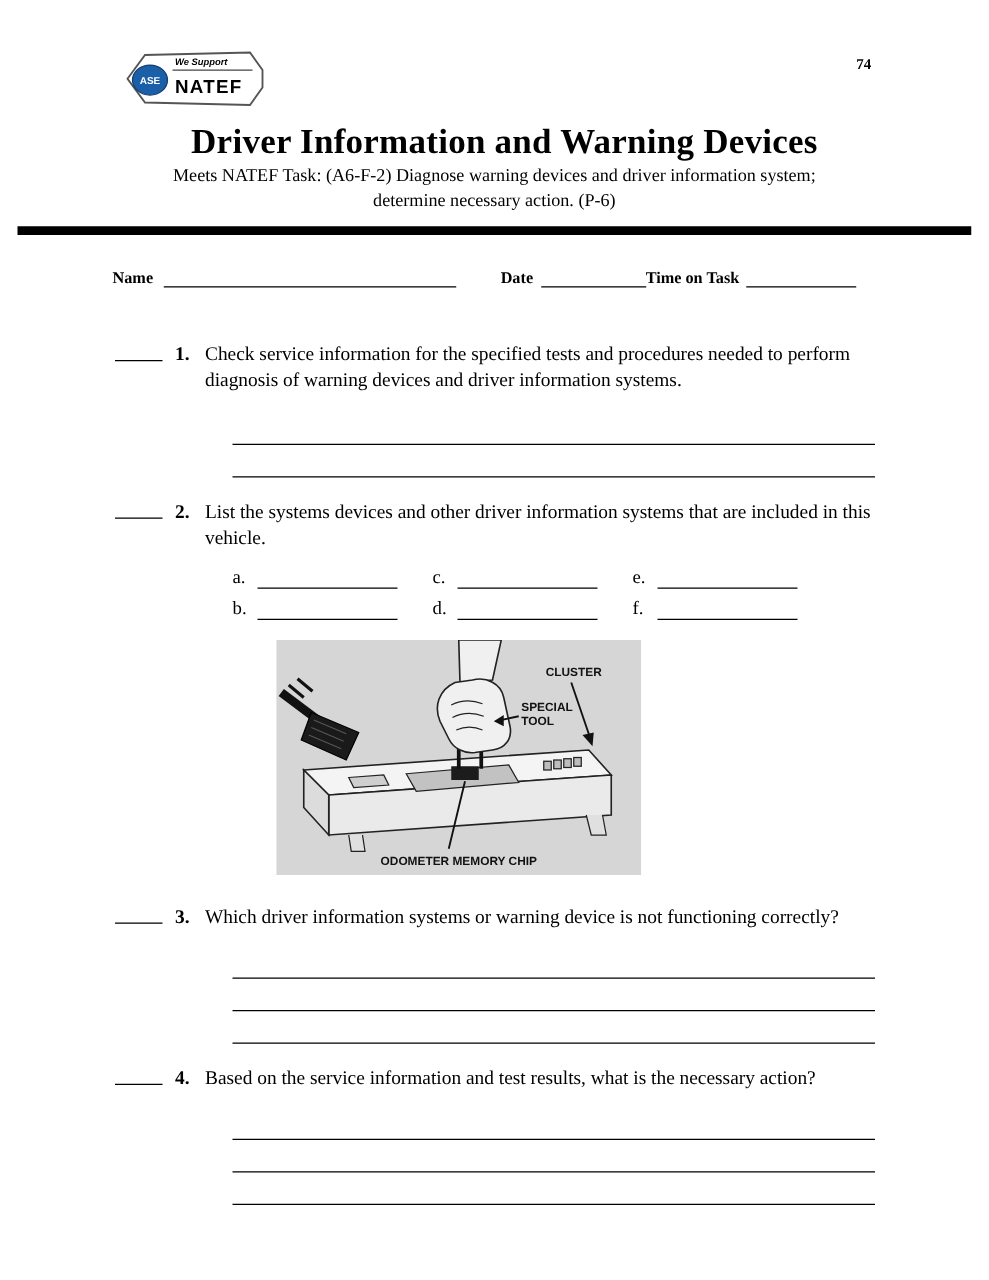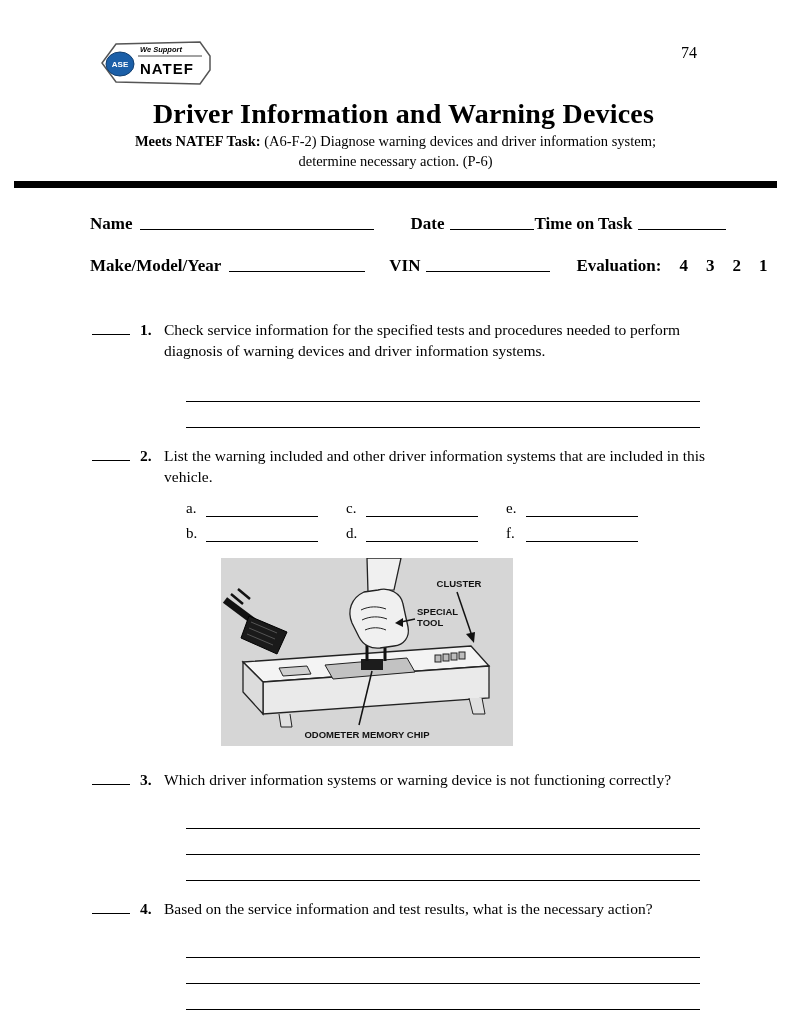--- a/index.html
+++ b/index.html
@@ -8,31 +8,31 @@
     position:relative;
     width:791px; height:1024px;
     margin:0 auto;
     background:#ffffff;
     color:#000;
     font-family:"Liberation Serif", serif;
     overflow:hidden;
   }
   
   .top-row { display:flex; justify-content:space-between; align-items:flex-start; padding:36px 94px 0 96px; }
-  .page-num { font-weight:normal; font-size:16px; padding-top:8px; }
+  .page-num { font-weight:bold; font-size:12px; padding-top:8px; }
 
   
   .title { text-align:center; font-size:28px; font-weight:bold; margin-top:8px; letter-spacing:.2px;padding-left:16px; }
   .task-line { text-align:center; font-size:14.5px; margin-top:2px; line-height:1.25; }
-  .task-label { font-weight:bold; }
+  .task-label { font-weight:normal; }
 
   .rule { height:7px; background:#000; margin:11px 14px 0 14px; }
 
   
-  .form-row { display:flex; align-items:flex-start; padding-left:90px; font-size:17px; font-weight:bold; }
+  .form-row { display:flex; align-items:flex-start; padding-left:90px; font-size:13px; font-weight:bold; }
   .row1 { margin-top:26px; }
   .row2 { margin-top:22px; }
   .blank { display:inline-block; border-bottom:1.5px solid #000; height:16px; }
   .b-name { width:234px; margin-left:8px; }
   .lbl-date { margin-left:36px; }
   .b-date { width:84px; margin-left:6px; }
   .lbl-time { }
   .b-time { width:88px; margin-left:6px; }
   .b-make { width:136px; margin-left:8px; }
   .lbl-vin { margin-left:24px; }
@@ -99,46 +99,35 @@
 
   <div class="form-row row1">
     <span>Name</span>
     <span class="blank b-name"></span>
     <span class="lbl-date">Date</span>
     <span class="blank b-date"></span>
     <span class="lbl-time">Time on Task</span>
     <span class="blank b-time"></span>
   </div>
 
-  <div class="form-row row2">
-    <span>Make/Model/Year</span>
-    <span class="blank b-make"></span>
-    <span class="lbl-vin">VIN</span>
-    <span class="blank b-vin"></span>
-    <span class="lbl-eval">Evaluation:</span>
-    <span class="eval-num">4</span>
-    <span class="eval-num">3</span>
-    <span class="eval-num">2</span>
-    <span class="eval-num">1</span>
-  </div>
 
   <div class="q q1">
     <span class="q-blank"></span>
     <span class="q-num">1.</span>
     <span class="q-text">Check service information for the specified tests and procedures needed to perform diagnosis of warning devices and driver information systems.</span>
   </div>
   <div class="ans ans-q1">
     <div class="ans-line"></div>
     <div class="ans-line"></div>
   </div>
 
   <div class="q q2">
     <span class="q-blank"></span>
     <span class="q-num">2.</span>
-    <span class="q-text">List the warning included and other driver information systems that are included in this vehicle.</span>
+    <span class="q-text">List the systems devices and other driver information systems that are included in this vehicle.</span>
   </div>
   <div class="letters">
     <div class="letter-item">
       <span class="letter-label">a.</span>
       <span class="letter-blank"></span>
     </div>
     <div class="letter-item">
       <span class="letter-label">c.</span>
       <span class="letter-blank"></span>
     </div>

